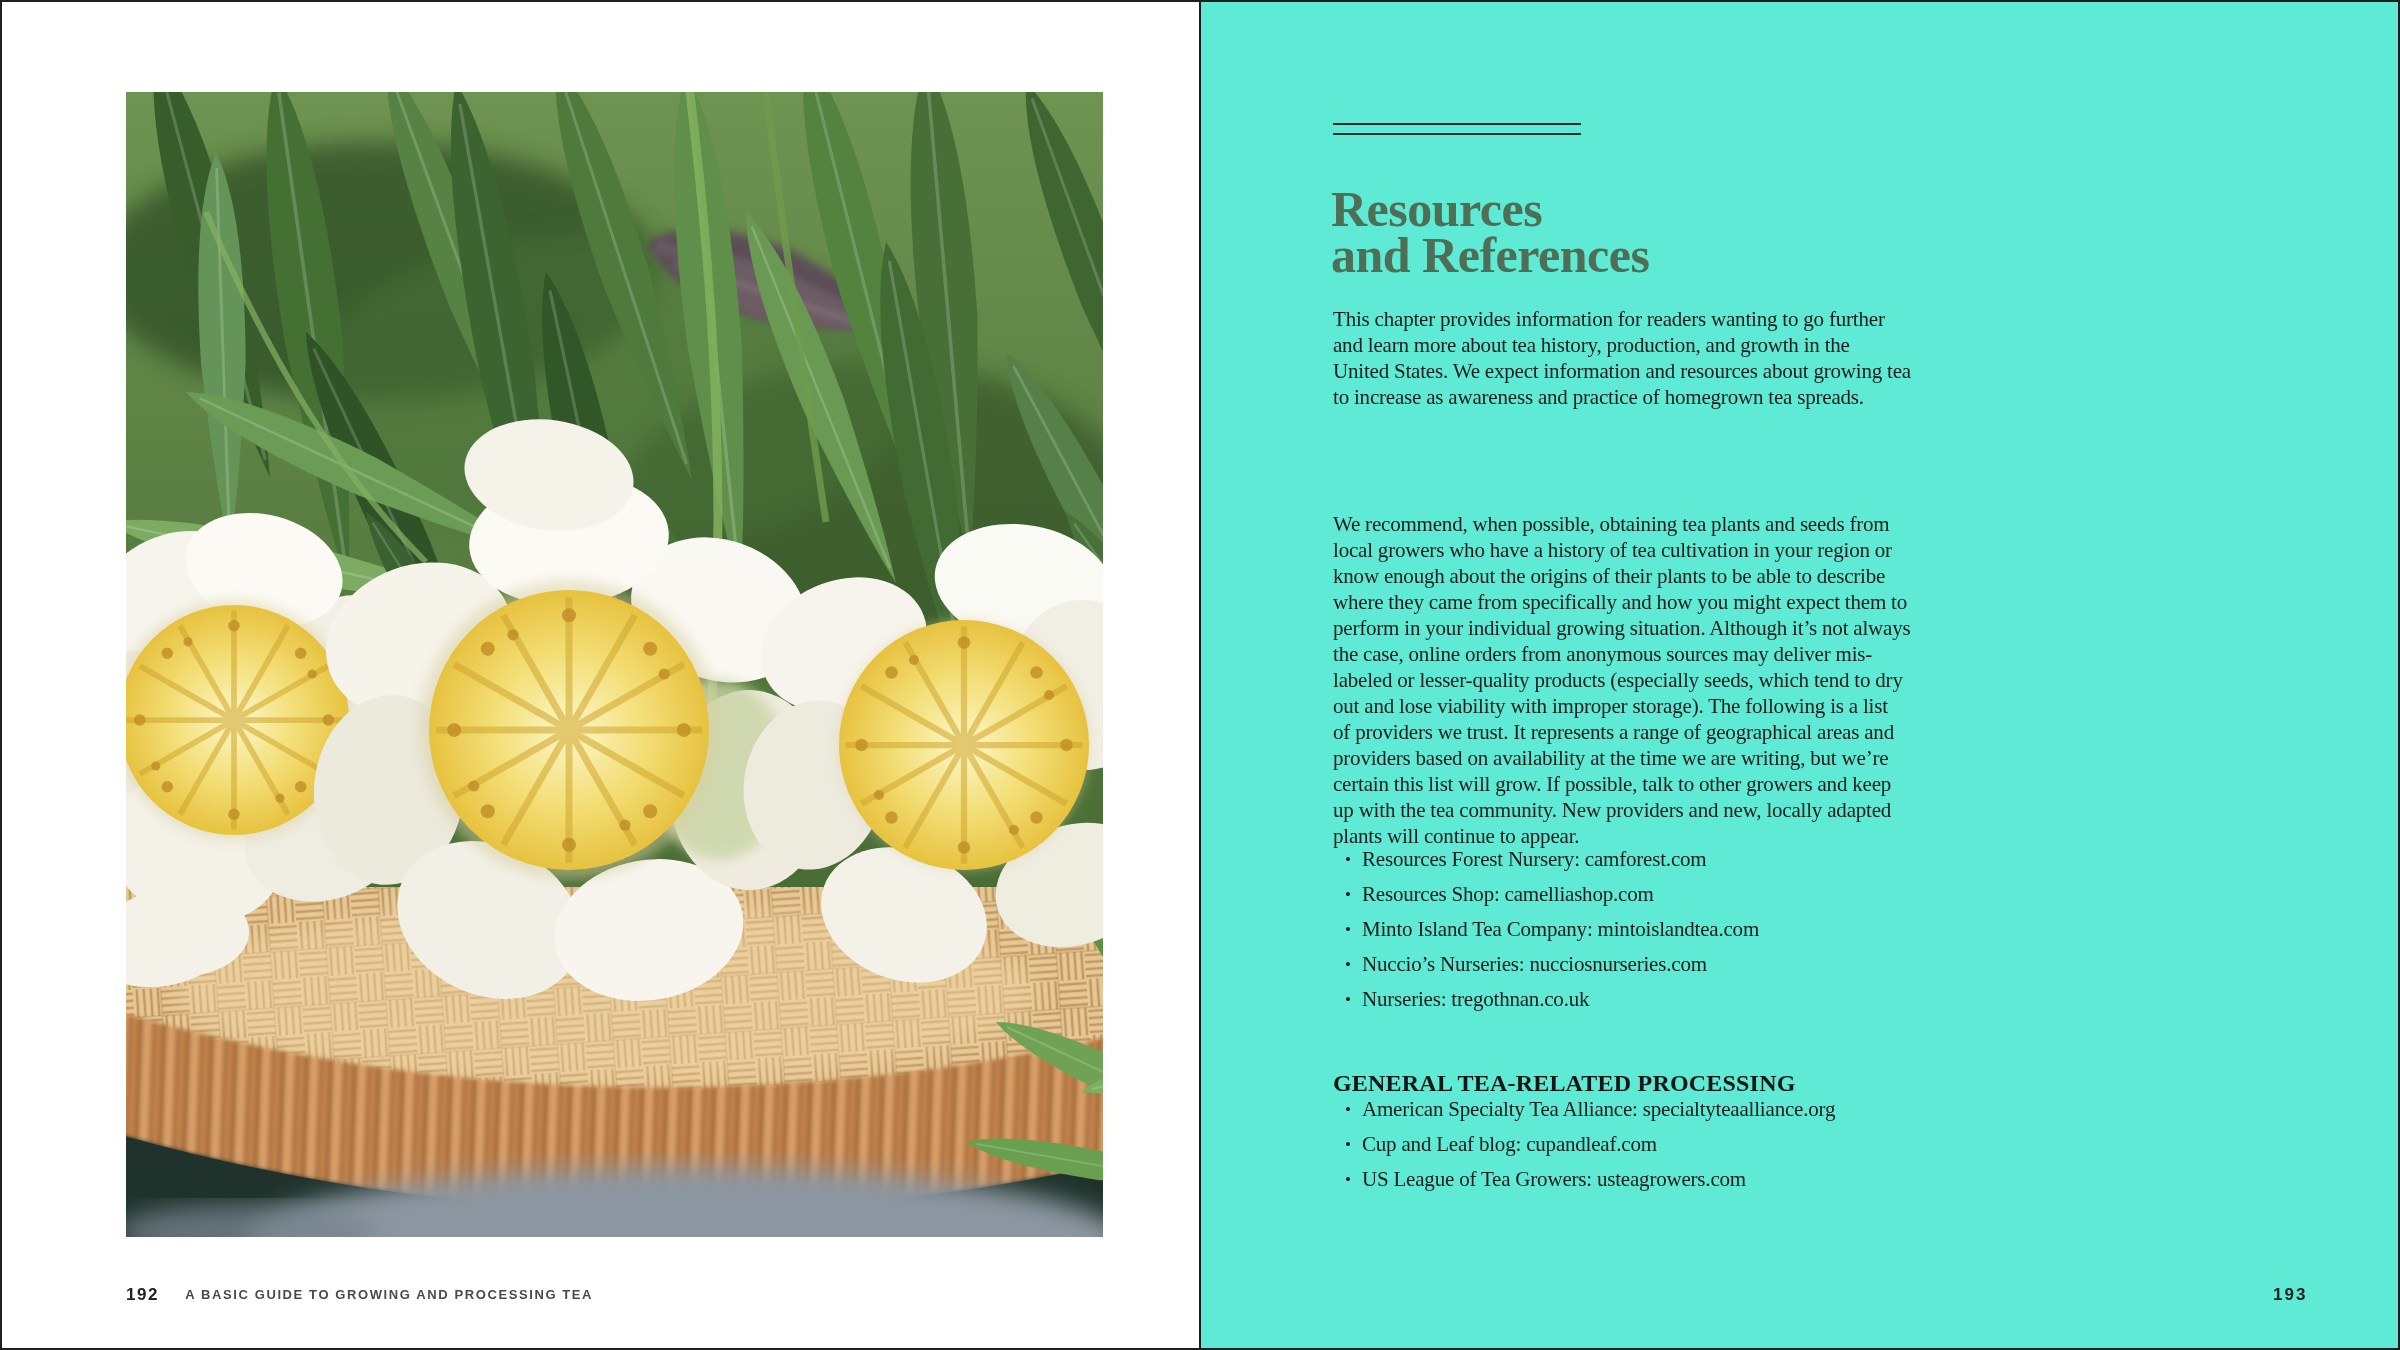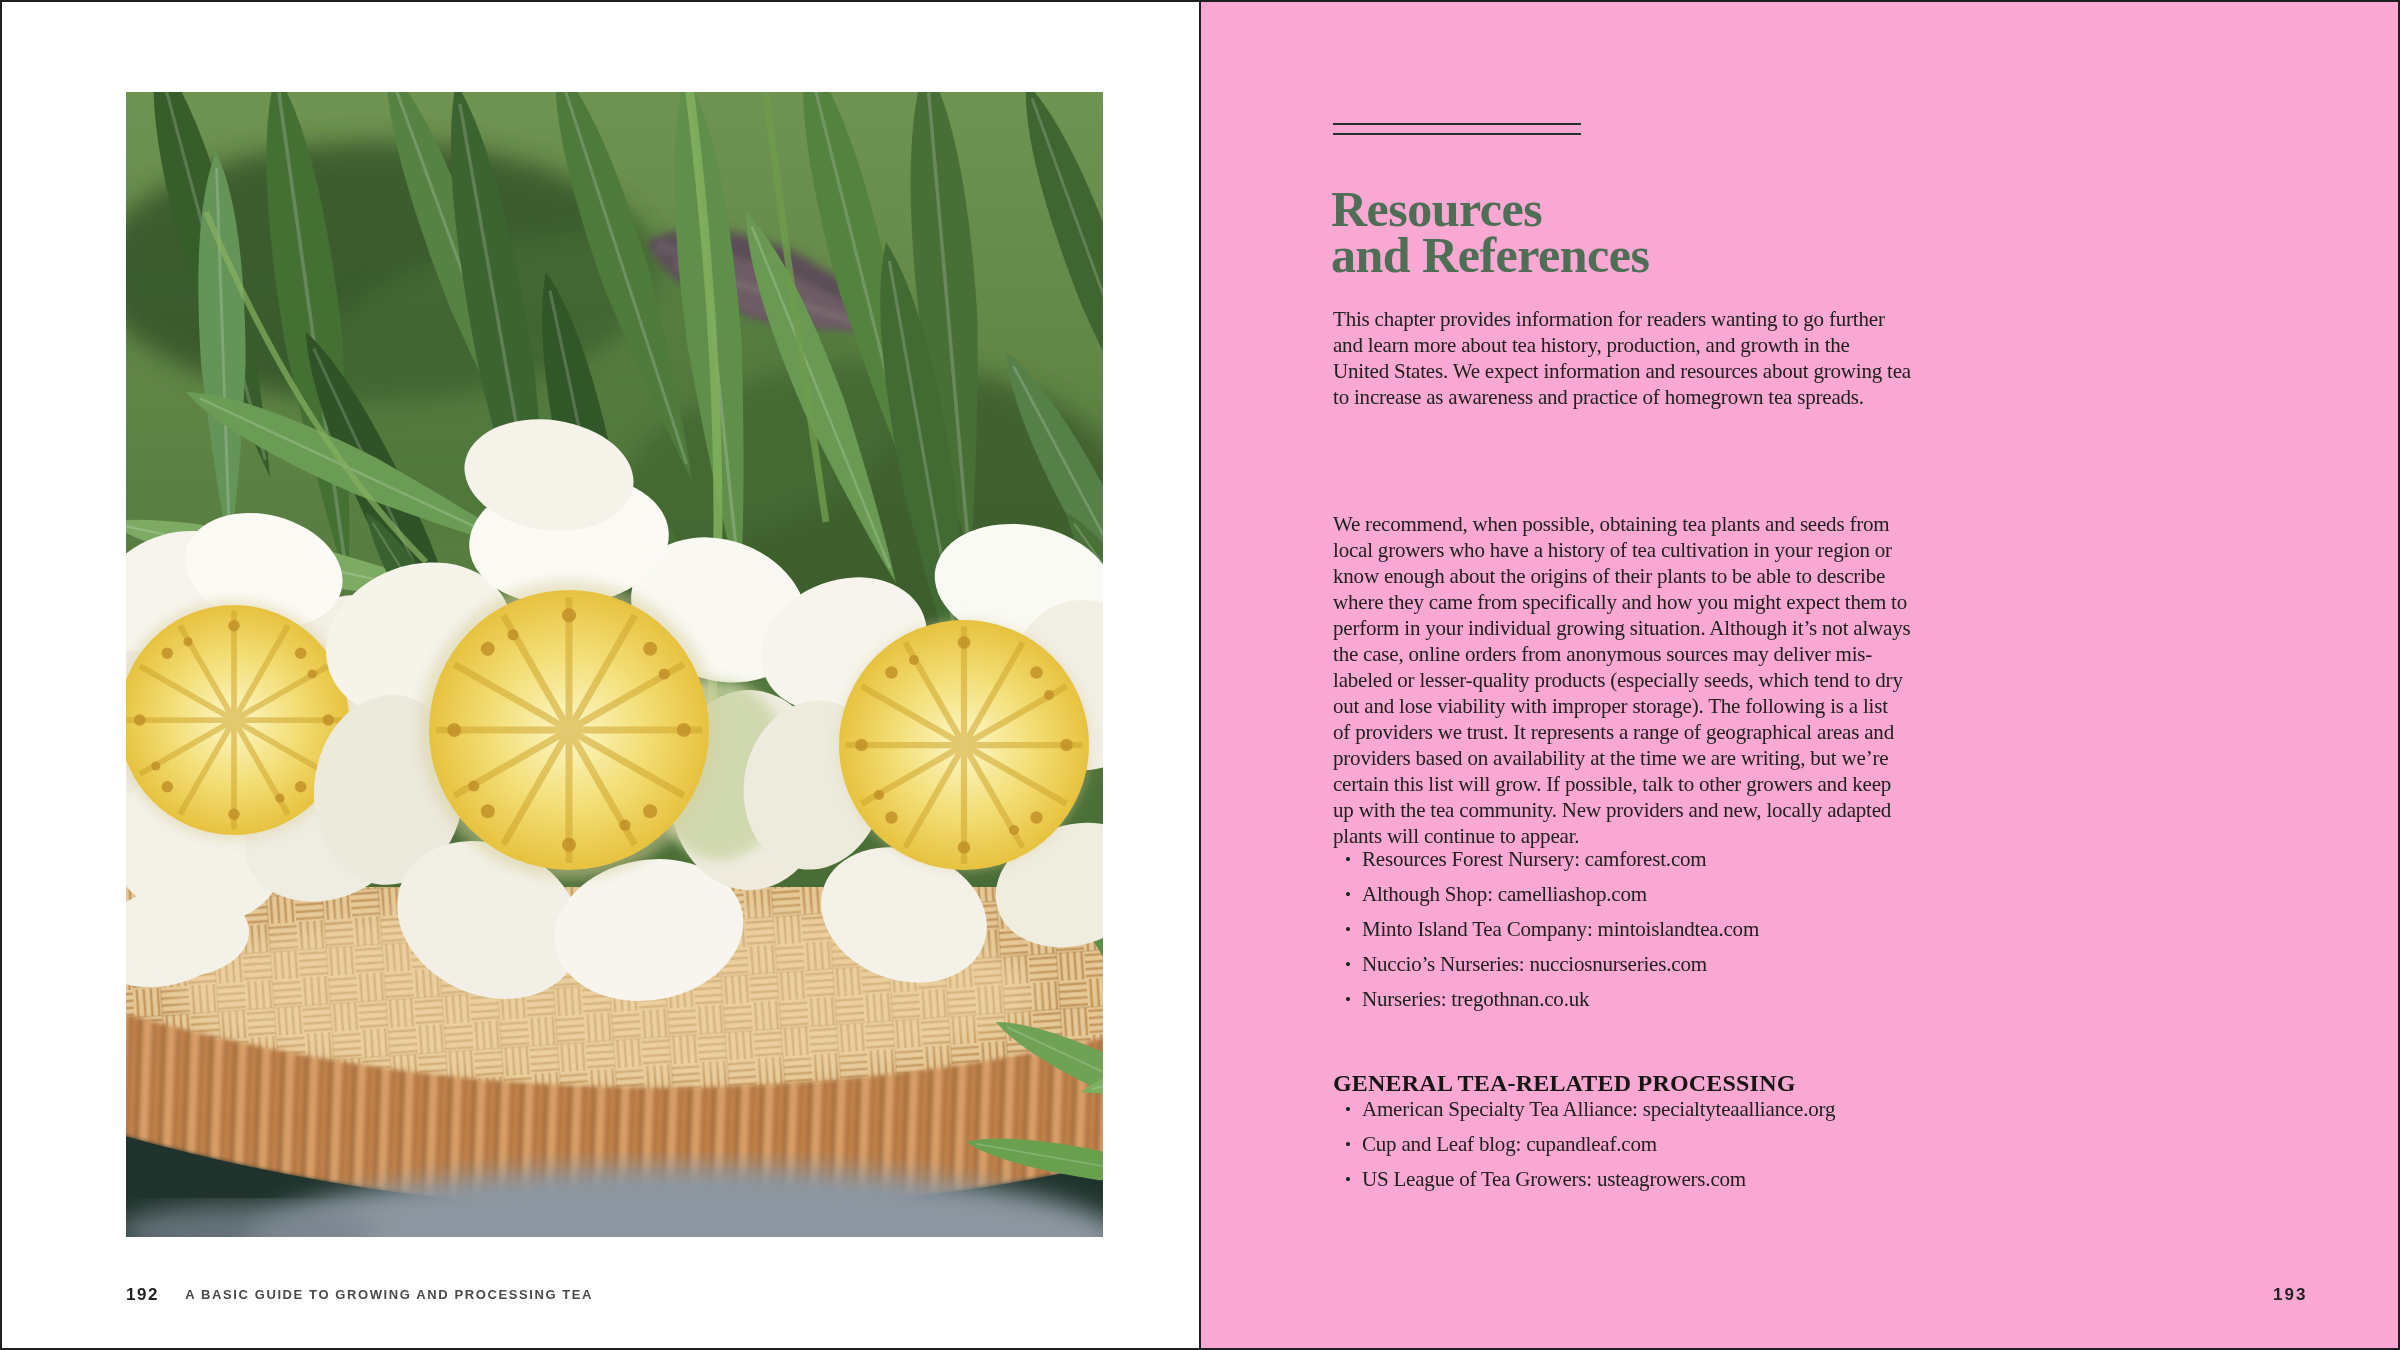--- a/index.html
+++ b/index.html
@@ -3,21 +3,21 @@
 <meta charset="utf-8">
 <style>
   html,body{margin:0;padding:0;background:#888;}
   .spread{
     position:relative;width:2400px;height:1350px;
     background:#ffffff;border:2px solid #1f1f1f;box-sizing:border-box;
     font-family:"Liberation Serif","DejaVu Serif",serif;overflow:hidden;
   }
   .page-left{position:absolute;left:0;top:0;bottom:0;width:1197px;background:#ffffff;margin-left:34px;}
   .gutter{position:absolute;left:1197px;top:0;bottom:0;width:2px;background:#1f1f1f;}
-  .page-right{position:absolute;left:1199px;top:0;bottom:0;right:0;background:#f9a8d4;}
+  .page-right{position:absolute;left:1199px;top:0;bottom:0;right:0;background:#5eead4;}
 
   .photo{position:absolute;left:90px;top:90px;width:977px;height:1145px;overflow:hidden;}
   .photo svg{display:block;}
 
   .footer-left{position:absolute;left:90px;top:1283px;white-space:nowrap;
     font-family:"Liberation Sans","DejaVu Sans",sans-serif;color:#2b2b2b;}
   .pg-num{font-weight:bold;font-size:17px;letter-spacing:1.5px;color:#222;display:inline-block;}
   .book-title{font-size:13px;font-weight:bold;letter-spacing:1.6px;color:#4a4a4a;
     display:inline-block;margin-left:22px;position:relative;top:-1px;}
 
@@ -263,21 +263,21 @@
 
     <ul class="res res1">
 
         <li>
           <span class="dot">•</span>
           <span>Resources Forest Nursery: camforest.com</span>
         </li>
 
         <li>
           <span class="dot">•</span>
-          <span>Although Shop: camelliashop.com</span>
+          <span>Resources Shop: camelliashop.com</span>
         </li>
 
         <li>
           <span class="dot">•</span>
           <span>Minto Island Tea Company: mintoislandtea.com</span>
         </li>
 
         <li>
           <span class="dot">•</span>
           <span>Nuccio’s Nurseries: nucciosnurseries.com</span>

